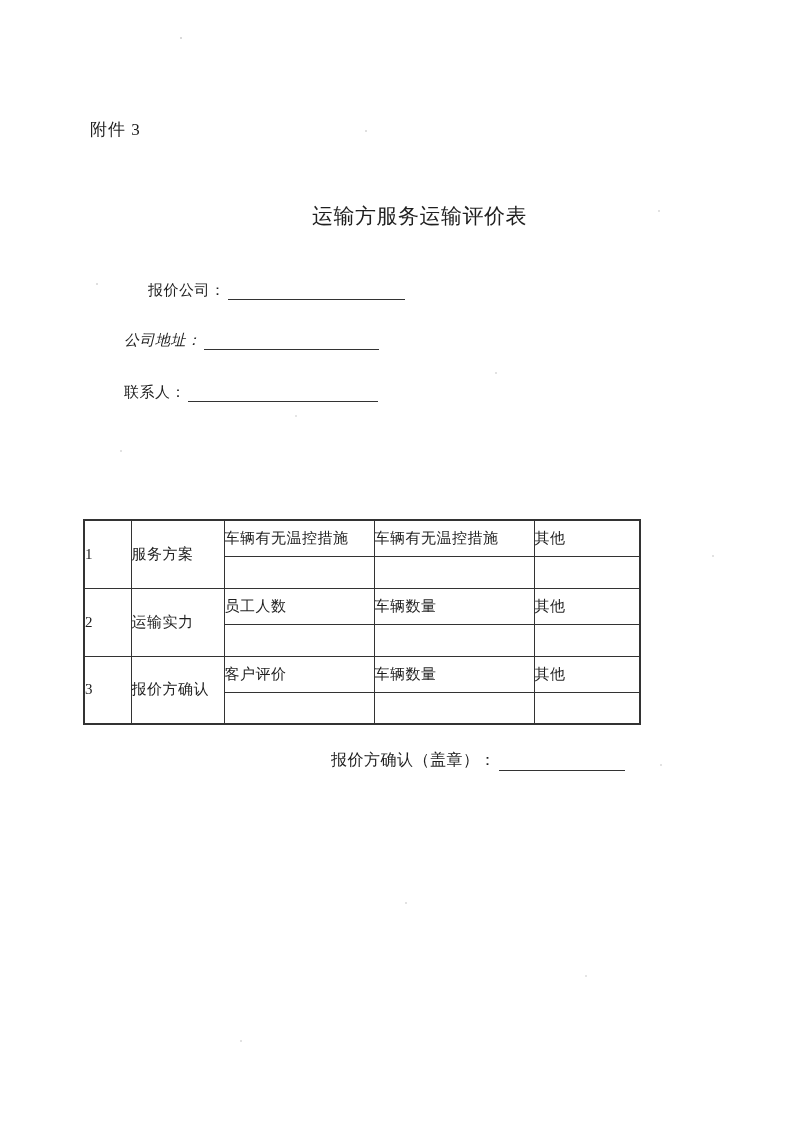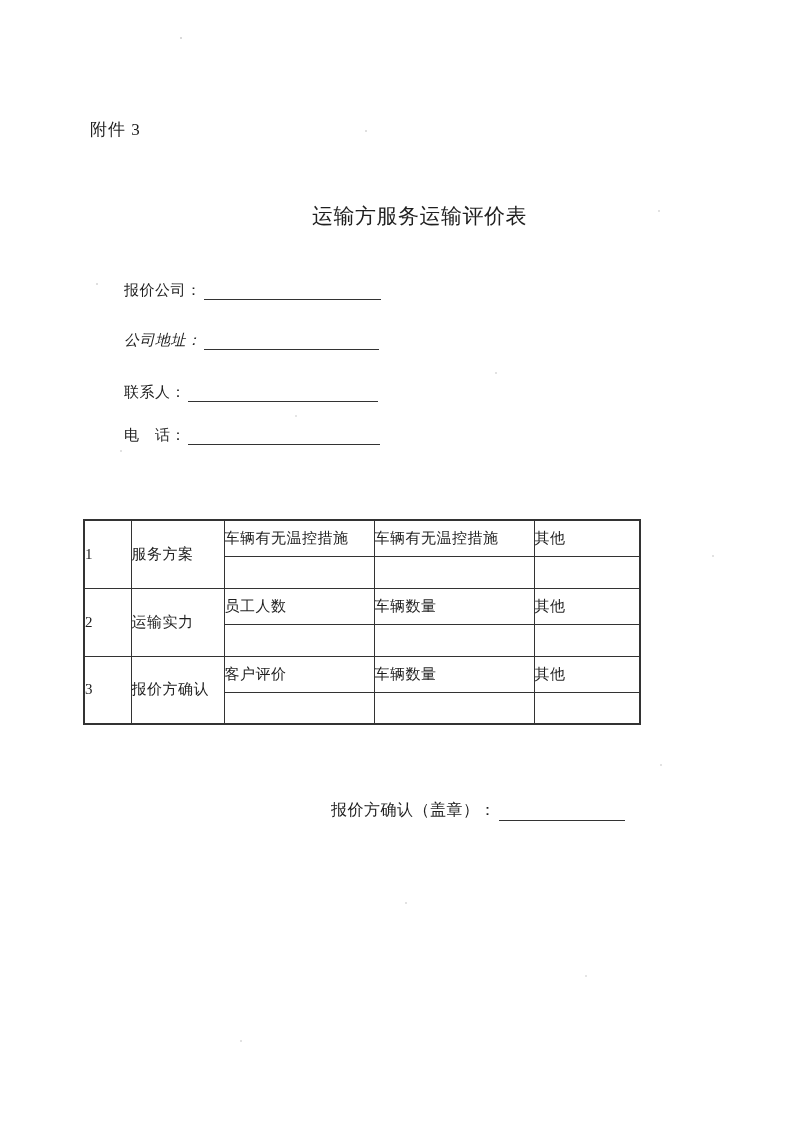--- a/index.html
+++ b/index.html
@@ -31,21 +31,21 @@
   .form-row {
     position: absolute; left: 124px;
     font-size: 15px; white-space: nowrap;
   }
   .form-row .lbl { display: inline-block; letter-spacing: 0.5px; }
   .blank-line {
     display: inline-block; height: 17px;
     border-bottom: 1px solid var(--line);
     vertical-align: bottom; margin-left: 2px;
   }
-  .form-row-1 { top: 281px; } .form-row-1 .blank-line { width: 177px; }
+  .form-row-1 { top: 281px; margin-left: 24px; } .form-row-1 .blank-line { width: 177px; }
   .form-row-2 { top: 331px; font-style: italic; } .form-row-2 .blank-line { width: 175px; }
   .form-row-3 { top: 383px; } .form-row-3 .blank-line { width: 190px; }
   .form-row-4 { top: 426px; } .form-row-4 .blank-line { width: 192px; }
 
   table.eval-table {
     position: absolute; left: 83px; top: 519px;
     border-collapse: collapse;
     table-layout: fixed;
     width: 556px;
   }
@@ -56,21 +56,21 @@
     overflow: hidden;
   }
   table.eval-table { border: 2px solid var(--line); }
   tr.criteria-row td { height: 36px; }
   tr.value-row td { height: 32px; }
 
   .sig-row {
     position: absolute; font-size: 16px; white-space: nowrap;
   }
   .sig-row .lbl { display: inline-block; letter-spacing: 0.5px; }
-  .sig-row-confirm { left: 331px; top: 800px; }
+  .sig-row-confirm { left: 331px; top: 750px; }
   .sig-row-confirm .blank-line { width: 126px; height: 18px; margin-left: 3px; }
   .sig-row-date { left: 351px; top: 836px; }
   .sig-row-date .blank-line { width: 218px; height: 18px; margin-left: 12px; }
 
   .scan-noise {
     position: absolute; left: 180px; top: 37px;
     width: 2px; height: 2px; background: rgba(150,150,150,0.35);
     box-shadow:
       185px 93px 0 rgba(150,150,150,0.3),
       213px 170px 0 rgba(150,150,150,0.3),
@@ -103,23 +103,20 @@
   </div>
 
   <div class="form-row form-row-2">
     <span class="lbl">公司地址：</span><span class="blank-line"></span>
   </div>
 
   <div class="form-row form-row-3">
     <span class="lbl">联系人：</span><span class="blank-line"></span>
   </div>
 
-  <div class="form-row form-row-4">
-    <span class="lbl">电　话：</span><span class="blank-line"></span>
-  </div>
 
   <table class="eval-table">
     <colgroup>
       <col style="width:47px">
       <col style="width:93px">
       <col style="width:150px">
       <col style="width:160px">
       <col style="width:106px">
     </colgroup>
     <tbody>

